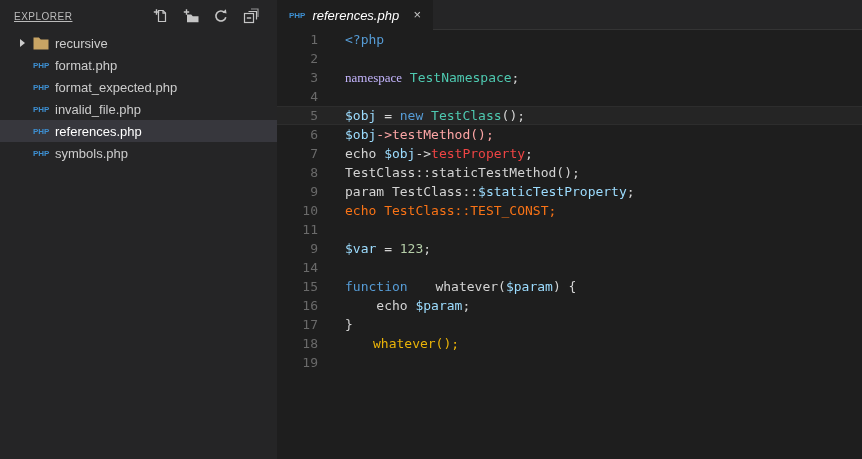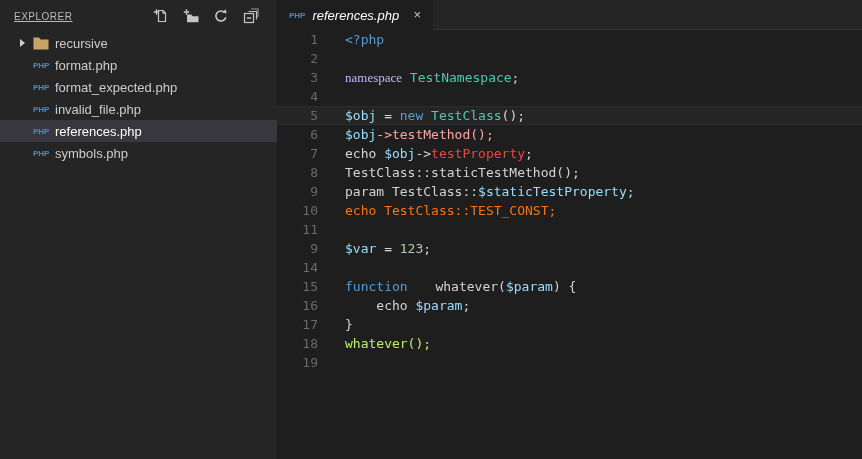--- a/index.html
+++ b/index.html
@@ -143,18 +143,18 @@
         <div class="code-line"><span class="ln">7</span><span class="code"><span style="color: rgb(212, 212, 212);">echo </span><span style="color: rgb(156, 220, 254);">$obj</span><span style="color: rgb(212, 212, 212);">-&gt;</span><span style="color: #ef4444;">testProperty</span><span style="color: rgb(212, 212, 212);">;</span></span></div>
         <div class="code-line"><span class="ln">8</span><span class="code"><span style="color: rgb(212, 212, 212);">TestClass::staticTestMethod();</span></span></div>
         <div class="code-line"><span class="ln">9</span><span class="code"><span style="color: rgb(212, 212, 212);">param TestClass::</span><span style="color: rgb(156, 220, 254);">$staticTestProperty</span><span style="color: rgb(212, 212, 212);">;</span></span></div>
         <div class="code-line"><span class="ln">10</span><span class="code"><span style="color: #f97316;">echo TestClass::TEST_CONST;</span></span></div>
         <div class="code-line"><span class="ln">11</span><span class="code"></span></div>
         <div class="code-line"><span class="ln">9</span><span class="code"><span style="color: rgb(156, 220, 254);">$var</span><span style="color: rgb(212, 212, 212);"> = </span><span style="color: rgb(181, 206, 168);">123</span><span style="color: rgb(212, 212, 212);">;</span></span></div>
         <div class="code-line"><span class="ln">14</span><span class="code"></span></div>
         <div class="code-line"><span class="ln">15</span><span class="code"><span style="color: rgb(86, 156, 214);">function</span><span style="color: rgb(212, 212, 212); margin-left: 20px;"> whatever(</span><span style="color: rgb(156, 220, 254);">$param</span><span style="color: rgb(212, 212, 212);">) {</span></span></div>
         <div class="code-line"><span class="ln">16</span><span class="code"><span style="color: rgb(212, 212, 212);">    echo </span><span style="color: rgb(156, 220, 254);">$param</span><span style="color: rgb(212, 212, 212);">;</span></span></div>
         <div class="code-line"><span class="ln">17</span><span class="code"><span style="color: rgb(212, 212, 212);">}</span></span></div>
-        <div class="code-line"><span class="ln">18</span><span class="code"><span style="color: #bef264;">whatever();</span></span></div>
+        <div class="code-line"><span class="ln">18</span><span class="code"><span style="color: #eab308; margin-left: 28px;">whatever();</span></span></div>
         <div class="code-line"><span class="ln">19</span><span class="code"></span></div>
       </div>
   </div>
 
 </div>
 
 </body></html>

